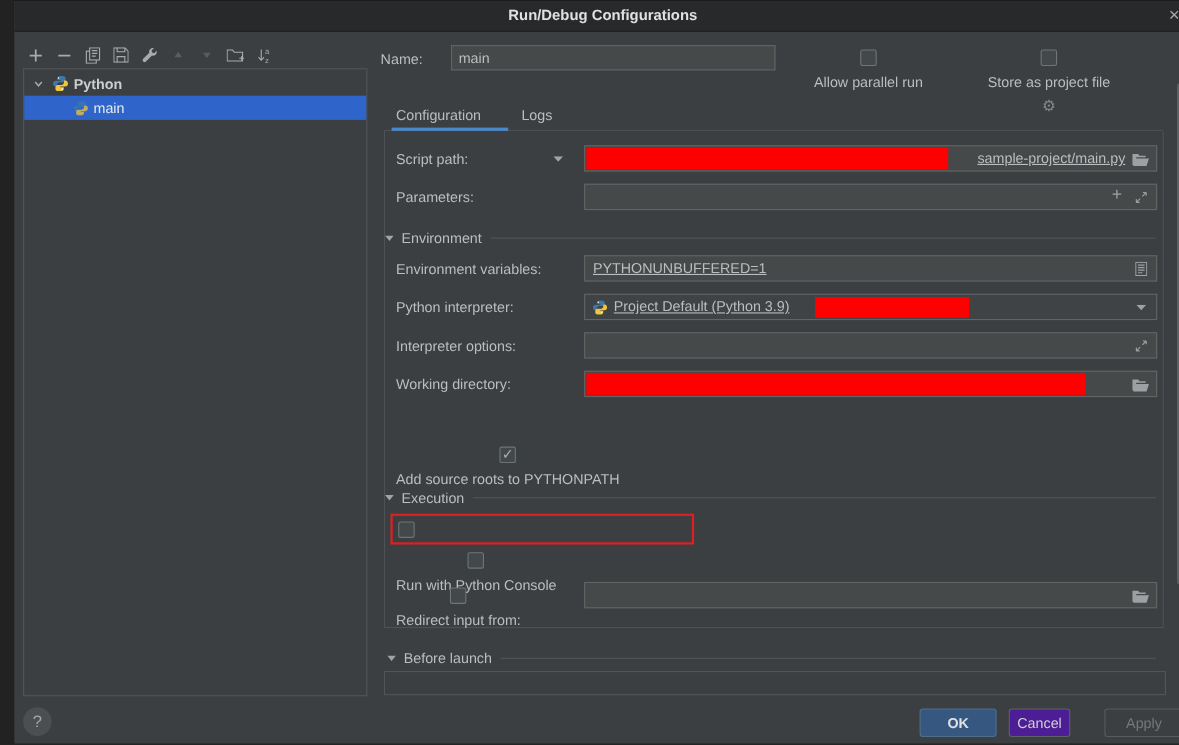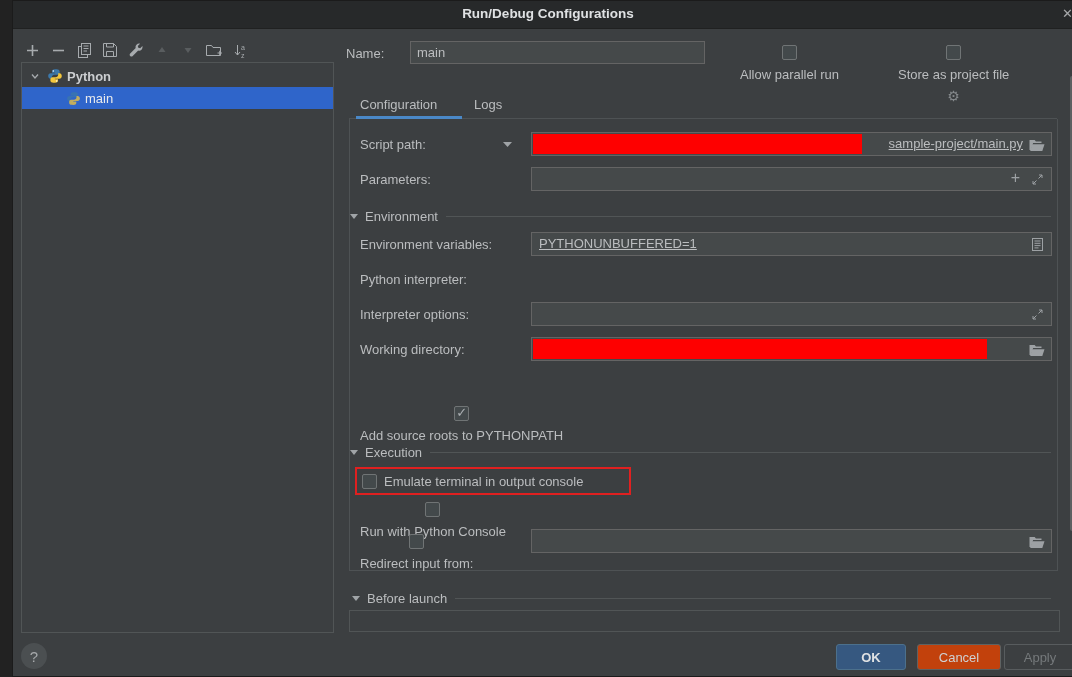--- a/index.html
+++ b/index.html
@@ -25,21 +25,21 @@
   .fld-text{position:absolute;top:3px;color:#bbbdbf;white-space:nowrap;text-decoration:underline;}
   .sec-head{position:absolute;left:337px;width:701px;height:16px;display:flex;align-items:center;}
   .sec-head .s-lbl{margin:0 8px 0 7px;color:#bbbdbf;}
   .sec-rule{flex:1;height:1px;background:#515556;}
   .cb{width:15px;height:15px;background:#43494b;border:1px solid #707475;border-radius:2px;box-sizing:border-box;position:relative;flex:0 0 auto;}
   .cb.checked::after{content:'✓';position:absolute;left:1px;top:-2px;font-size:13px;color:#aaaeb1;}
   .cb-row{position:absolute;display:flex;align-items:center;gap:7px;flex-direction:column;}
   .hl-red{position:absolute;left:342px;top:466px;width:276px;height:28px;border:2px solid #e02020;box-sizing:border-box;display:flex;align-items:center;gap:7px;padding-left:5px;}
   .btn{position:absolute;top:643px;height:26px;border-radius:3px;box-sizing:border-box;display:flex;align-items:center;justify-content:center;font-size:13px;}
   .btn-ok{left:823px;width:70px;background:#365880;border:1px solid #4c708c;color:#dfe1e3;font-weight:bold;}
-  .btn-cancel{left:904px;width:84px;background:#c2410c;border:1px solid #5e6262;color:#cfd1d3;}
+  .btn-cancel{left:904px;width:56px;background:#4c1d95;border:1px solid #5e6262;color:#cfd1d3;}
   .btn-apply{left:991px;width:72px;background:transparent;border:1px solid #585c5e;color:#75797b;}
   .help{position:absolute;left:8px;top:642px;width:26px;height:26px;border-radius:50%;background:#4b4f51;color:#a6a9ab;display:flex;align-items:center;justify-content:center;font-size:15px;}
   .tab{position:absolute;top:96px;height:20px;color:#bbbdbf;}
   .tab-underline{position:absolute;left:343px;top:115px;width:106px;height:3px;background:#4a88c7;}
   .rule-h{position:absolute;background:#4e5254;height:1px;}
   .rule-v{position:absolute;background:#4e5254;width:1px;}
   .scroll-thumb{position:absolute;left:1057px;top:75px;width:9px;height:455px;background:#5d6061;border-radius:2px;}
   .blaunch-box{position:absolute;left:336px;top:609px;width:711px;height:22px;border:1px solid #515556;box-sizing:border-box;}
   .ic{display:inline-flex;align-items:center;justify-content:center;}
   svg{display:block;}
@@ -216,20 +216,37 @@
     <span class="fld-text" style="left:7px">PYTHONUNBUFFERED=1</span>
     <span class="ic" style="position:absolute;right:8px;top:5px">
         <svg width="11" height="13" viewBox="0 0 11 13">
           <rect x=".5" y=".5" width="10" height="12" fill="none" stroke="#9da1a4"></rect>
           <path d="M2.5 3h6M2.5 5.3h6M2.5 7.6h6M2.5 9.9h4" stroke="#9da1a4" fill="none"></path>
         </svg>
       </span>
   </div>
 
   <span class="label" style="left:347px;top:271px">Python interpreter:</span>
+  <div class="field combo" style="top:266px">
+    <span class="ic" style="position:absolute;left:6px;top:4px">
+        <svg width="15" height="15" viewBox="0 0 16 16">
+          <path fill="#3c78aa" d="M7.9 1.2c-1.6 0-2.9.7-2.9 2v1.5h3.2v.6H3.6C2.2 5.3 1.2 6.4 1.2 8c0 1.6 1 2.8 2.4 2.8h1.2V9.2c0-1.4 1.2-2.5 2.7-2.5h3.1c1.1 0 2-.9 2-2V3.2c0-1.3-1.4-2-2.8-2z"></path>
+          <path fill="#f2c63c" d="M8.1 14.8c1.6 0 2.9-.7 2.9-2v-1.5H7.8v-.6h4.6c1.4 0 2.4-1.1 2.4-2.7 0-1.6-1-2.8-2.4-2.8h-1.2v1.6c0 1.4-1.2 2.5-2.7 2.5H5.4c-1.1 0-2 .9-2 2v1.5c0 1.3 1.4 2 2.8 2z"></path>
+          <circle cx="6.3" cy="3" r=".7" fill="#fff"></circle>
+          <circle cx="9.7" cy="13" r=".7" fill="#fff"></circle>
+        </svg>
+      </span>
+    <span class="fld-text" style="left:26px">Project Default (Python 3.9)</span>
+    <div class="red" style="left:209px;top:2px;width:140px;height:19px"></div>
+    <span class="ic" style="position:absolute;right:9px;top:9px">
+        <svg width="9" height="5" viewBox="0 0 9 5">
+          <path d="M0 0h9L4.5 5z" fill="#9fa3a6"></path>
+        </svg>
+      </span>
+  </div>
 
   <span class="label" style="left:347px;top:306px">Interpreter options:</span>
   <div class="field" style="top:301px">
     <span class="ic" style="position:absolute;right:8px;top:6px">
         <svg width="11" height="11" viewBox="0 0 11 11" stroke="#9da1a4" fill="none">
           <path d="M6.5 4.5L10 1M10 1H7M10 1v3M4.5 6.5L1 10M1 10h3M1 10V7"></path>
         </svg>
       </span>
   </div>
 
@@ -254,21 +271,20 @@
         <svg width="8" height="5" viewBox="0 0 8 5">
           <path d="M0 0h8L4 5z" fill="#a0a4a7"></path>
         </svg>
       </span>
     <span class="s-lbl">Execution</span>
     <div class="sec-rule"></div>
   </div>
 
   <div class="hl-red">
     <span class="cb"></span>
-    <span>Emulate terminal in output console</span>
   </div>
 
   <div class="cb-row" style="left:347px;top:501px">
     <span class="cb"></span>
     <span>Run with Python Console</span>
   </div>
 
   <div class="cb-row" style="left:347px;top:533px">
     <span class="cb"></span>
     <span>Redirect input from:</span>

